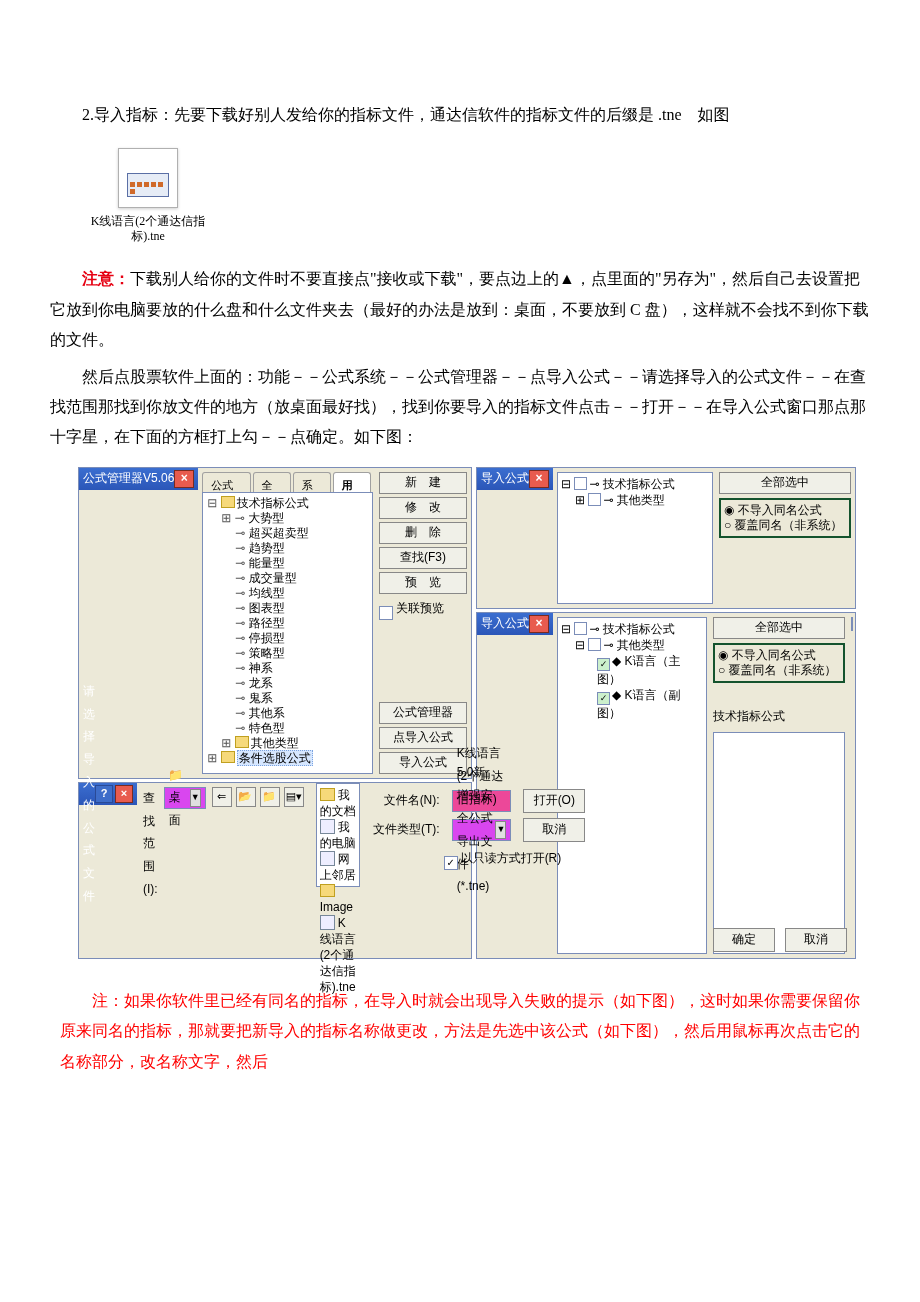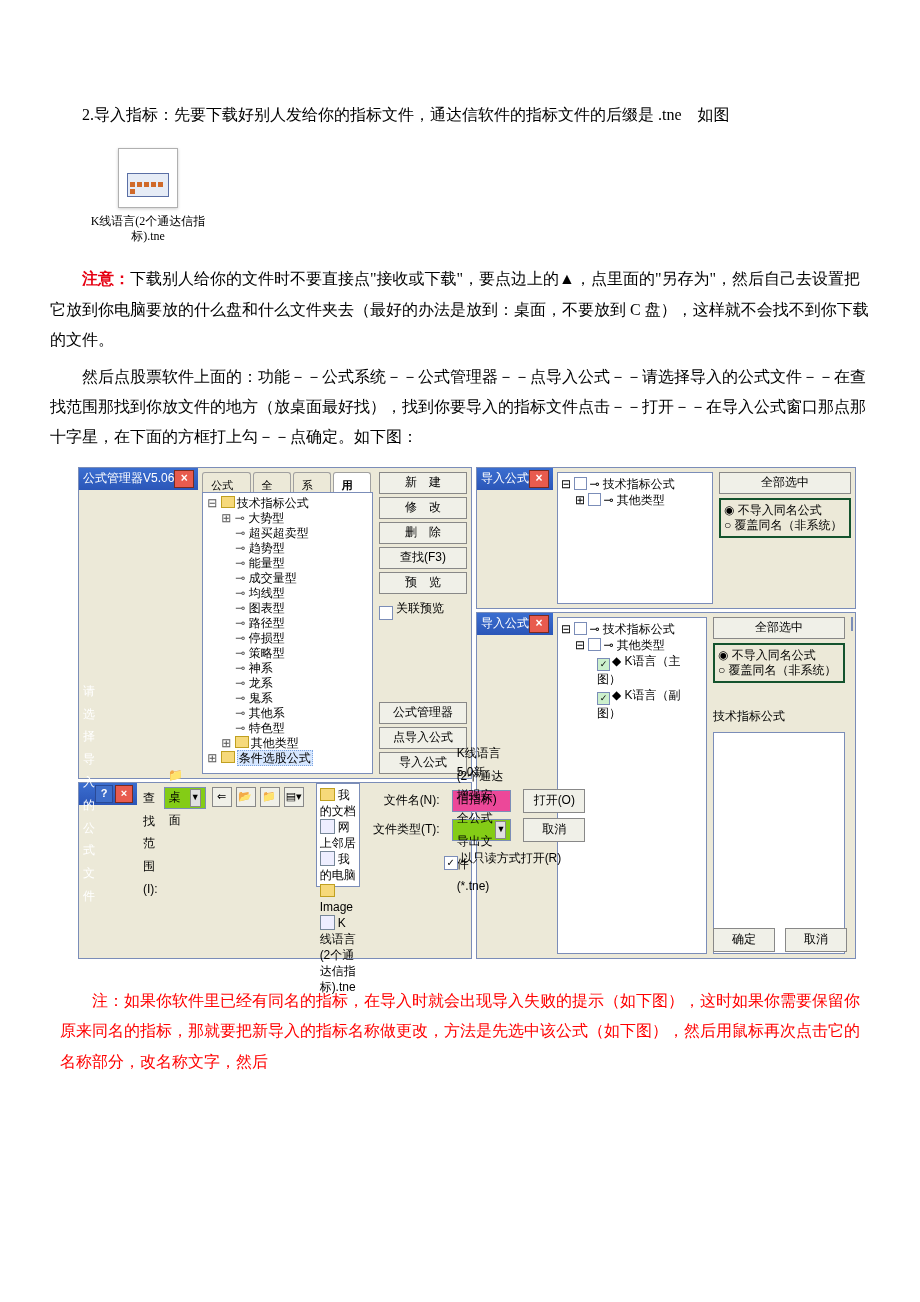--- a/index.html
+++ b/index.html
@@ -40,21 +40,21 @@
 .chk .box { width:12px; height:12px; border:1px solid #7b8db8; background:#fff; display:flex; align-items:center; justify-content:center; font-size:10px; }
 .imp-body { display:flex; padding:4px; gap:6px; flex:1; }
 .imp-tree { flex:1; background:#fff; border:1px solid #7b8db8; padding:3px; line-height:16px; }
 .imp-tree .cb { display:inline-block; width:11px; height:11px; border:1px solid #7b8db8; background:#fff; vertical-align:-2px; margin-right:2px; font-size:9px; line-height:11px; text-align:center; }
 .imp-tree .cb.ck { background:#ccf0cc; }
 .imp-side { width:132px; display:flex; flex-direction:column; gap:4px; }
 .radio-g { border:2px solid #14532d; padding:3px; line-height:15px; background:#ece9d8; }
 .radio-g .r::before { content:"○ "; }
 .radio-g .r.sel::before { content:"◉ "; }
 .fbrow { display:flex; align-items:flex-start; gap:6px; padding:4px 6px; }
-.dd { flex:1; height:20px; background:#84cc16; border:1px solid #7b8db8; display:flex; align-items:center; justify-content:space-between; padding:0 4px; }
+.dd { flex:1; height:20px; background:#d946ef; border:1px solid #7b8db8; display:flex; align-items:center; justify-content:space-between; padding:0 4px; }
 .dd .arr { width:15px; height:16px; background:#e0e0e0; border:1px solid #888; display:flex; align-items:center; justify-content:center; font-size:9px; }
 .tbtns { display:flex; gap:4px; }
 .tbtn { width:18px; height:18px; border:1px solid #888; background:#f0f0e8; display:flex; align-items:center; justify-content:center; font-size:11px; }
 .fb-list { height:96px; background:#fff; border:1px solid #7b8db8; margin:0 6px; padding:3px; line-height:16px; }
 .fb-list .fico { display:inline-block; width:13px; height:11px; background:#f6d97a; border:1px solid #c0a020; vertical-align:-2px; margin-right:3px; }
 .fb-list .pco { display:inline-block; width:13px; height:13px; border:1px solid #789; background:#eef; vertical-align:-3px; margin-right:3px; }
 .fb-bot { padding:6px; }
 .fb-r { display:flex; align-items:center; gap:12px; margin-bottom:5px; }
 .fb-r .lbl { width:68px; text-align:right; }
 .fb-r .txt { flex:1; height:20px; background:#ec4899; border:1px solid #7b8db8; padding:0 4px; display:flex; align-items:flex-end; }
@@ -207,22 +207,22 @@
           </div>
         <div class="tbtns">
           <div class="tbtn">⇐</div>
           <div class="tbtn">📂</div>
           <div class="tbtn">📁</div>
           <div class="tbtn">▤▾</div>
         </div>
       </div>
       <div class="fb-list">
         <div><span class="fico"></span><span>我的文档</span></div>
+        <div><span class="pco"></span><span>我的电脑</span></div>
         <div><span class="pco"></span><span>网上邻居</span></div>
-        <div><span class="pco"></span><span>我的电脑</span></div>
         <div><span class="fico"></span><span>Image</span></div>
         <div><span class="pco"></span><span>K线语言(2个通达信指标).tne</span></div>
       </div>
       <div class="fb-bot">
         <div class="fb-r">
             <div class="lbl">文件名(N):</div>
             <div class="txt">
               <span>K线语言(2个通达信指标)</span>
             </div>
             <div class="sbtn">打开(O)</div>

